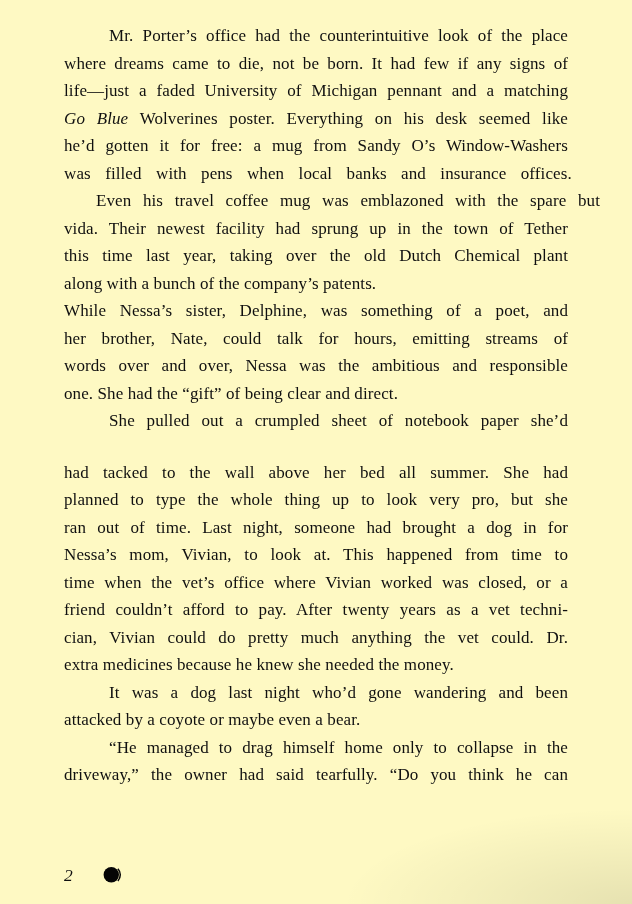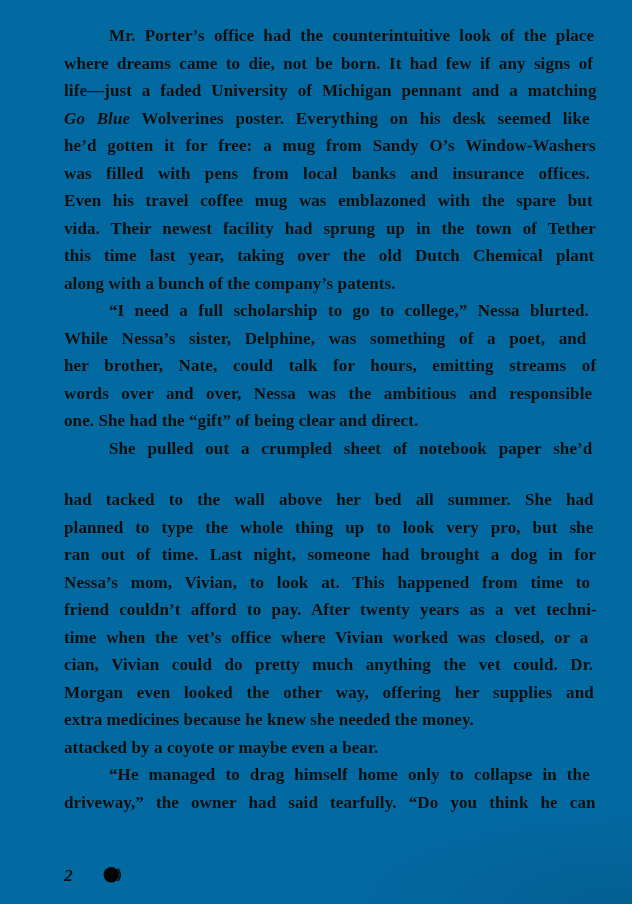--- a/index.html
+++ b/index.html
@@ -11,22 +11,21 @@
     height: 904px;
     background: #ffffff;
     overflow: hidden;
     position: relative;
     font-family: "Liberation Serif", "DejaVu Serif", serif;
     color: #101010;
   }
   .page-surface {
     position: absolute;
     inset: 0;
-    background: #0369a1;
-    font-weight: bold;
+    background: #fef9c3;
   }
   .page-text {
     position: absolute;
     left: 64px;
     top: 22px;
     width: 504px;
   }
   .para { margin: 0; }
   .line {
     white-space: nowrap;
@@ -72,46 +71,45 @@
 
 <div class="page-surface">
 
   <div class="page-text">
       <div class="para">
         <div class="line indent j" style="word-spacing: 4.84896px;"><span>Mr. Porter’s office had the counterintuitive look of the place</span></div>
         <div class="line j" style="word-spacing: 3.97433px;"><span>where dreams came to die, not be born. It had few if any signs of</span></div>
         <div class="line j" style="word-spacing: 5.52083px;"><span>life—just a faded University of Michigan pennant and a matching</span></div>
         <div class="line j" style="word-spacing: 7.35069px;"><i>Go Blue</i><span> Wolverines poster. Everything on his desk seemed like</span></div>
         <div class="line j" style="word-spacing: 6.50781px;"><span>he’d gotten it for free: a mug from Sandy O’s Window-Washers</span></div>
-        <div class="line j" style="word-spacing: 10.0469px;"><span>was filled with pens from local banks and insurance offices.</span></div>
-        <div class="line j" style="word-spacing: 7.25px;"><span>Even his travel coffee mug was emblazoned with the spare but</span></div>
+        <div class="line j" style="word-spacing: 10.0469px;"><span>was filled with pens when local banks and insurance offices.</span></div>
+        <div class="line j" style="word-spacing: 7.25px; margin-left: 32px;"><span>Even his travel coffee mug was emblazoned with the spare but</span></div>
         <div class="line j" style="word-spacing: 6.6108px;"><span>vida. Their newest facility had sprung up in the town of Tether</span></div>
         <div class="line j" style="word-spacing: 8.83125px;"><span>this time last year, taking over the old Dutch Chemical plant</span></div>
         <div class="line"><span>along with a bunch of the company’s patents.</span></div>
       </div>
       <div class="para">
-        <div class="line indent j" style="word-spacing: 5.92812px;"><span>“I need a full scholarship to go to college,” Nessa blurted.</span></div>
         <div class="line j" style="word-spacing: 9.24653px;"><span>While Nessa’s sister, Delphine, was something of a poet, and</span></div>
         <div class="line j" style="word-spacing: 11.2413px;"><span>her brother, Nate, could talk for hours, emitting streams of</span></div>
         <div class="line j" style="word-spacing: 8.09201px;"><span>words over and over, Nessa was the ambitious and responsible</span></div>
         <div class="line"><span>one. She had the “gift” of being clear and direct.</span></div>
       </div>
       <div class="para">
         <div class="line indent j" style="word-spacing: 7.42708px;"><span>She pulled out a crumpled sheet of notebook paper she’d</span></div>
         <div class="line j" style="word-spacing: 9.77415px; margin-top: 24px;"><span>had tacked to the wall above her bed all summer. She had</span></div>
         <div class="line j" style="word-spacing: 7.6237px;"><span>planned to type the whole thing up to look very pro, but she</span></div>
         <div class="line j" style="word-spacing: 6.86849px;"><span>ran out of time. Last night, someone had brought a dog in for</span></div>
         <div class="line j" style="word-spacing: 8.37656px;"><span>Nessa’s mom, Vivian, to look at. This happened from time to</span></div>
+        <div class="line j" style="word-spacing: 5.31108px;"><span>time when the vet’s office where Vivian worked was closed, or a</span></div>
         <div class="line j" style="word-spacing: 5.89347px;"><span>friend couldn’t afford to pay. After twenty years as a vet techni-</span></div>
-        <div class="line j" style="word-spacing: 5.31108px;"><span>time when the vet’s office where Vivian worked was closed, or a</span></div>
         <div class="line j" style="word-spacing: 8.14062px;"><span>cian, Vivian could do pretty much anything the vet could. Dr.</span></div>
-        <div class="line j" style="word-spacing: 9.375px;"><span>Morgan even looked the other way, offering her supplies and</span></div>
         <div class="line"><span>extra medicines because he knew she needed the money.</span></div>
       </div>
       <div class="para">
+        <div class="line indent j" style="word-spacing: 7.79063px;"><span>It was a dog last night who’d gone wandering and been</span></div>
         <div class="line"><span>attacked by a coyote or maybe even a bear.</span></div>
       </div>
       <div class="para">
         <div class="line indent j" style="word-spacing: 5.68438px;"><span>“He managed to drag himself home only to collapse in the</span></div>
         <div class="line j" style="word-spacing: 7.71406px;"><span>driveway,” the owner had said tearfully. “Do you think he can</span></div>
       </div>
     </div>
 
   <div class="page-footer">
     <span class="page-number">2</span>

